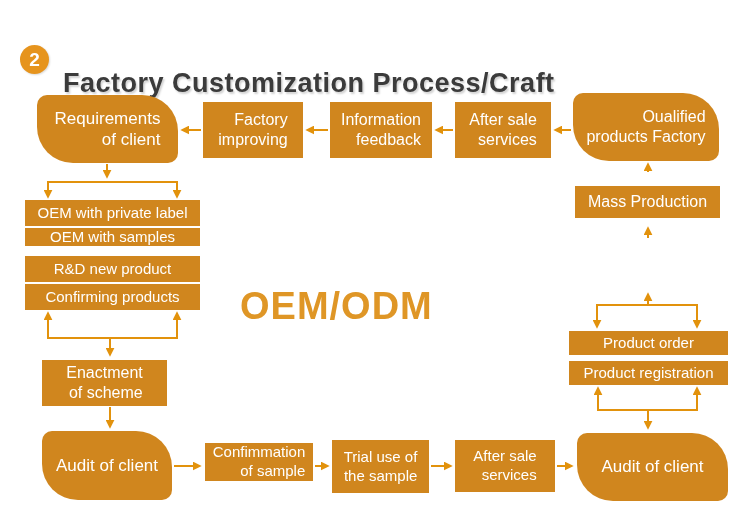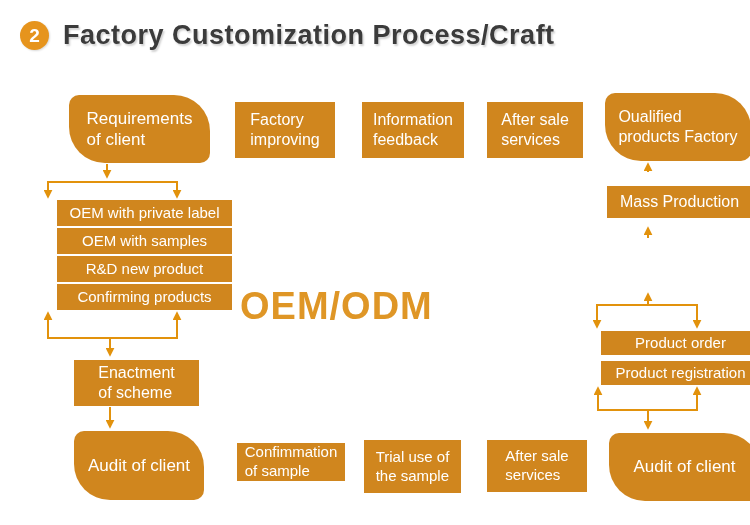--- a/index.html
+++ b/index.html
@@ -9,25 +9,26 @@
   }
   .title-row{position:absolute;left:20px;top:20px;display:flex;align-items:center;gap:14px;}
   .badge{
     width:29px;height:29px;border-radius:50%;background:var(--badge);
     color:#fff;font-size:19px;font-weight:bold;display:flex;align-items:center;justify-content:center;
     box-shadow:1px 1px 2px rgba(0,0,0,0.15);
   }
   .title-text{
     color:var(--title-color);font-size:27px;font-weight:bold;letter-spacing:0.5px;
     text-shadow:1.5px 1.5px 2px rgba(0,0,0,0.18);
+    margin-top:48px;
   }
   .node{
     position:absolute;background:var(--box);color:var(--node-text);
-    display:flex;align-items:center;justify-content:center;text-align:left;
-    font-size:15px;line-height:1.25;white-space:pre-line;margin-left:32px;
+    display:flex;align-items:center;justify-content:center;text-align:right;
+    font-size:15px;line-height:1.25;white-space:pre-line;
   }
   .node.md{font-size:16px;}
   .node.leaf{border-radius:10px 36px 10px 36px;font-size:17px;}
   .oem{
     position:absolute;left:240px;top:285px;width:280px;text-align:left;
     color:var(--accent);font-size:38px;font-weight:bold;letter-spacing:1px;
   }
   svg.connectors{position:absolute;left:0;top:0;pointer-events:none;}
   svg.connectors path{fill:none;stroke:var(--arrow);stroke-width:2;}
   svg.connectors marker path{fill:var(--arrow);stroke:none;}
@@ -74,21 +75,21 @@
   <div class="node md" style="left:203px;top:102px;width:100px;height:56px">Factory
 improving</div>
   <div class="node md" style="left:330px;top:102px;width:102px;height:56px">Information
 feedback</div>
   <div class="node md" style="left:455px;top:102px;width:96px;height:56px">After sale
 services</div>
   <div class="node leaf" style="left:573px;top:93px;width:146px;height:68px;font-size:16px">Oualified
 products Factory</div>
 
   <div class="node" style="left:25px;top:200px;width:175px;height:26px">OEM with private label</div>
-  <div class="node" style="left:25px;top:228px;width:175px;height:26px">OEM with samples</div>
+  <div class="node" style="left:25px;top:228px;width:175px;height:18px">OEM with samples</div>
   <div class="node" style="left:25px;top:284px;width:175px;height:26px">Confirming products</div>
   <div class="node" style="left:25px;top:256px;width:175px;height:26px">R&amp;D new product</div>
 
   <div class="node md" style="left:42px;top:360px;width:125px;height:46px">Enactment
 of scheme</div>
   <div class="node leaf" style="left:42px;top:431px;width:130px;height:69px">Audit of client</div>
 
   <div class="node" style="left:205px;top:443px;width:108px;height:38px">Confimmation
 of sample</div>
   <div class="node" style="left:332px;top:440px;width:97px;height:53px">Trial use of

